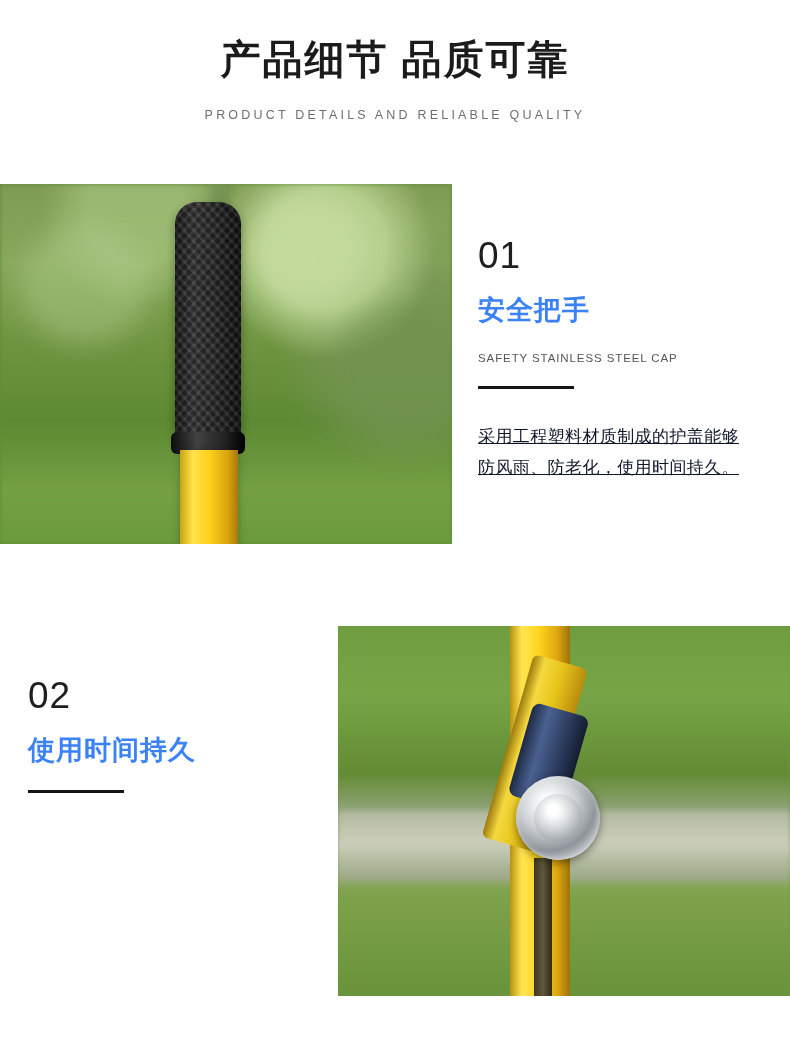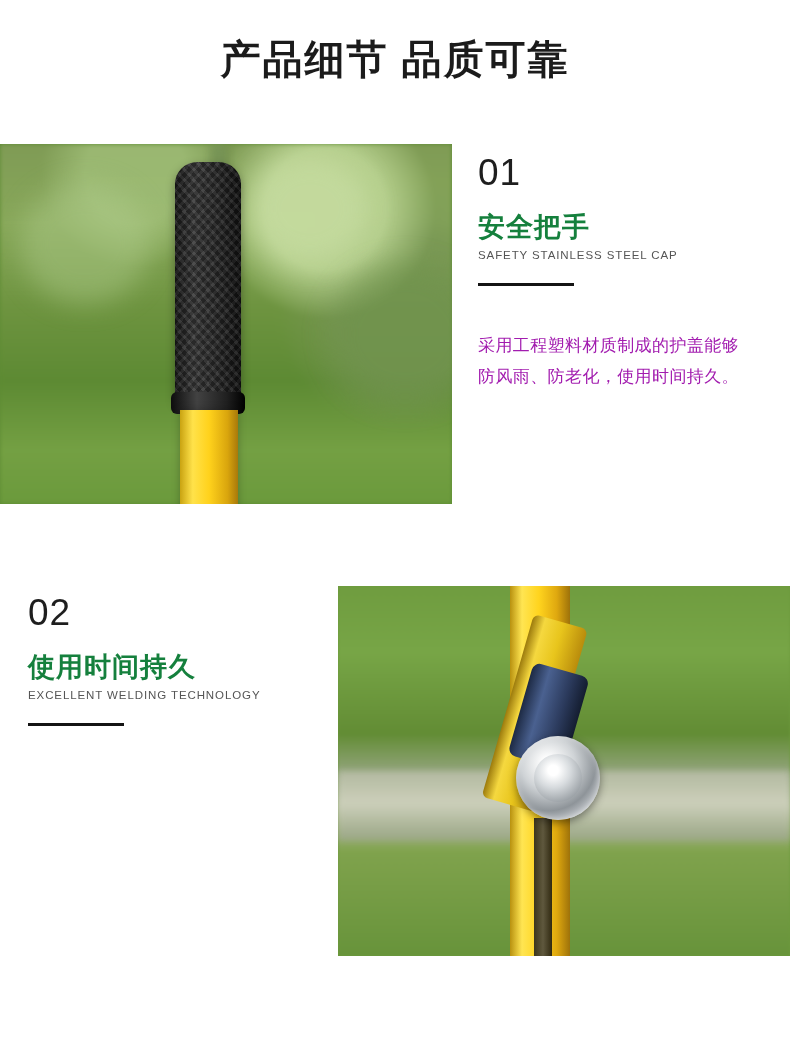--- a/index.html
+++ b/index.html
@@ -57,46 +57,48 @@
     padding-right: 36px;
     padding-top: 10px;
   }
 
   .num {
     font-size: 37px;
     font-weight: 400;
     color: #1e1e1e;
     letter-spacing: 1px;
     line-height: 1;
+    margin-top: 43px;
   }
   .head-cn {
     margin-top: 18px;
     font-size: 27px;
     font-weight: bold;
-    color: #15803d;
+    color: #3b82f6;
     letter-spacing: 1px;
   }
   .head-en {
-    margin-top: 4px;
+    margin-top: 24px;
     font-size: 11.5px;
     letter-spacing: 0.9px;
     color: #555555;
   }
   .rule {
     margin-top: 22px;
     width: 96px;
     height: 3px;
     background: #141414;
   }
   .body-cn {
-    margin-top: 44px;
+    margin-top: 32px;
     font-size: 17px;
     line-height: 31px;
-    color: #a21caf;
+    color: #0f172a;
     letter-spacing: 0.4px;
+    text-decoration: underline;
   }
 
   
   .section-two {
     margin-top: 82px;
     display: flex;
     align-items: flex-start;
   }
   .text-two {
     flex: 1;
@@ -246,20 +248,21 @@
     height: 138px;
     background: linear-gradient(90deg, #1a1a1a, #444, #111);
     opacity: .85;
   }
 </style>
 </head>
 <body>
 
 <div class="header">
   <div class="header-title">产品细节 品质可靠</div>
+  <div class="header-sub">PRODUCT DETAILS AND RELIABLE QUALITY</div>
 </div>
 
 <div class="section-one">
 
   <div class="photo-one">
     <div class="p1-bg"></div>
     <div class="p1-blob" style="left:250px;top:10px;width:120px;height:110px;background:rgba(205,225,170,.55);"></div>
     <div class="p1-blob" style="left:330px;top:120px;width:150px;height:140px;background:rgba(110,145,75,.5);"></div>
     <div class="p1-blob" style="left:20px;top:40px;width:130px;height:120px;background:rgba(175,205,140,.45);"></div>
     <div class="p1-post"></div>
@@ -275,21 +278,20 @@
     <div class="rule"></div>
     <div class="body-cn">采用工程塑料材质制成的护盖能够防风雨、防老化，使用时间持久。</div>
   </div>
 </div>
 
 <div class="section-two">
 
   <div class="text-two">
     <div class="num">02</div>
     <div class="head-cn">使用时间持久</div>
-    <div class="head-en">EXCELLENT WELDING TECHNOLOGY</div>
     <div class="rule"></div>
   </div>
 
   <div class="photo-two">
     <div class="p2-bg"></div>
     <div class="p2-path"></div>
     <div class="p2-pole"></div>
     <div class="p2-arm"></div>
     <div class="p2-clip"></div>
     <div class="p2-bottom"></div>

